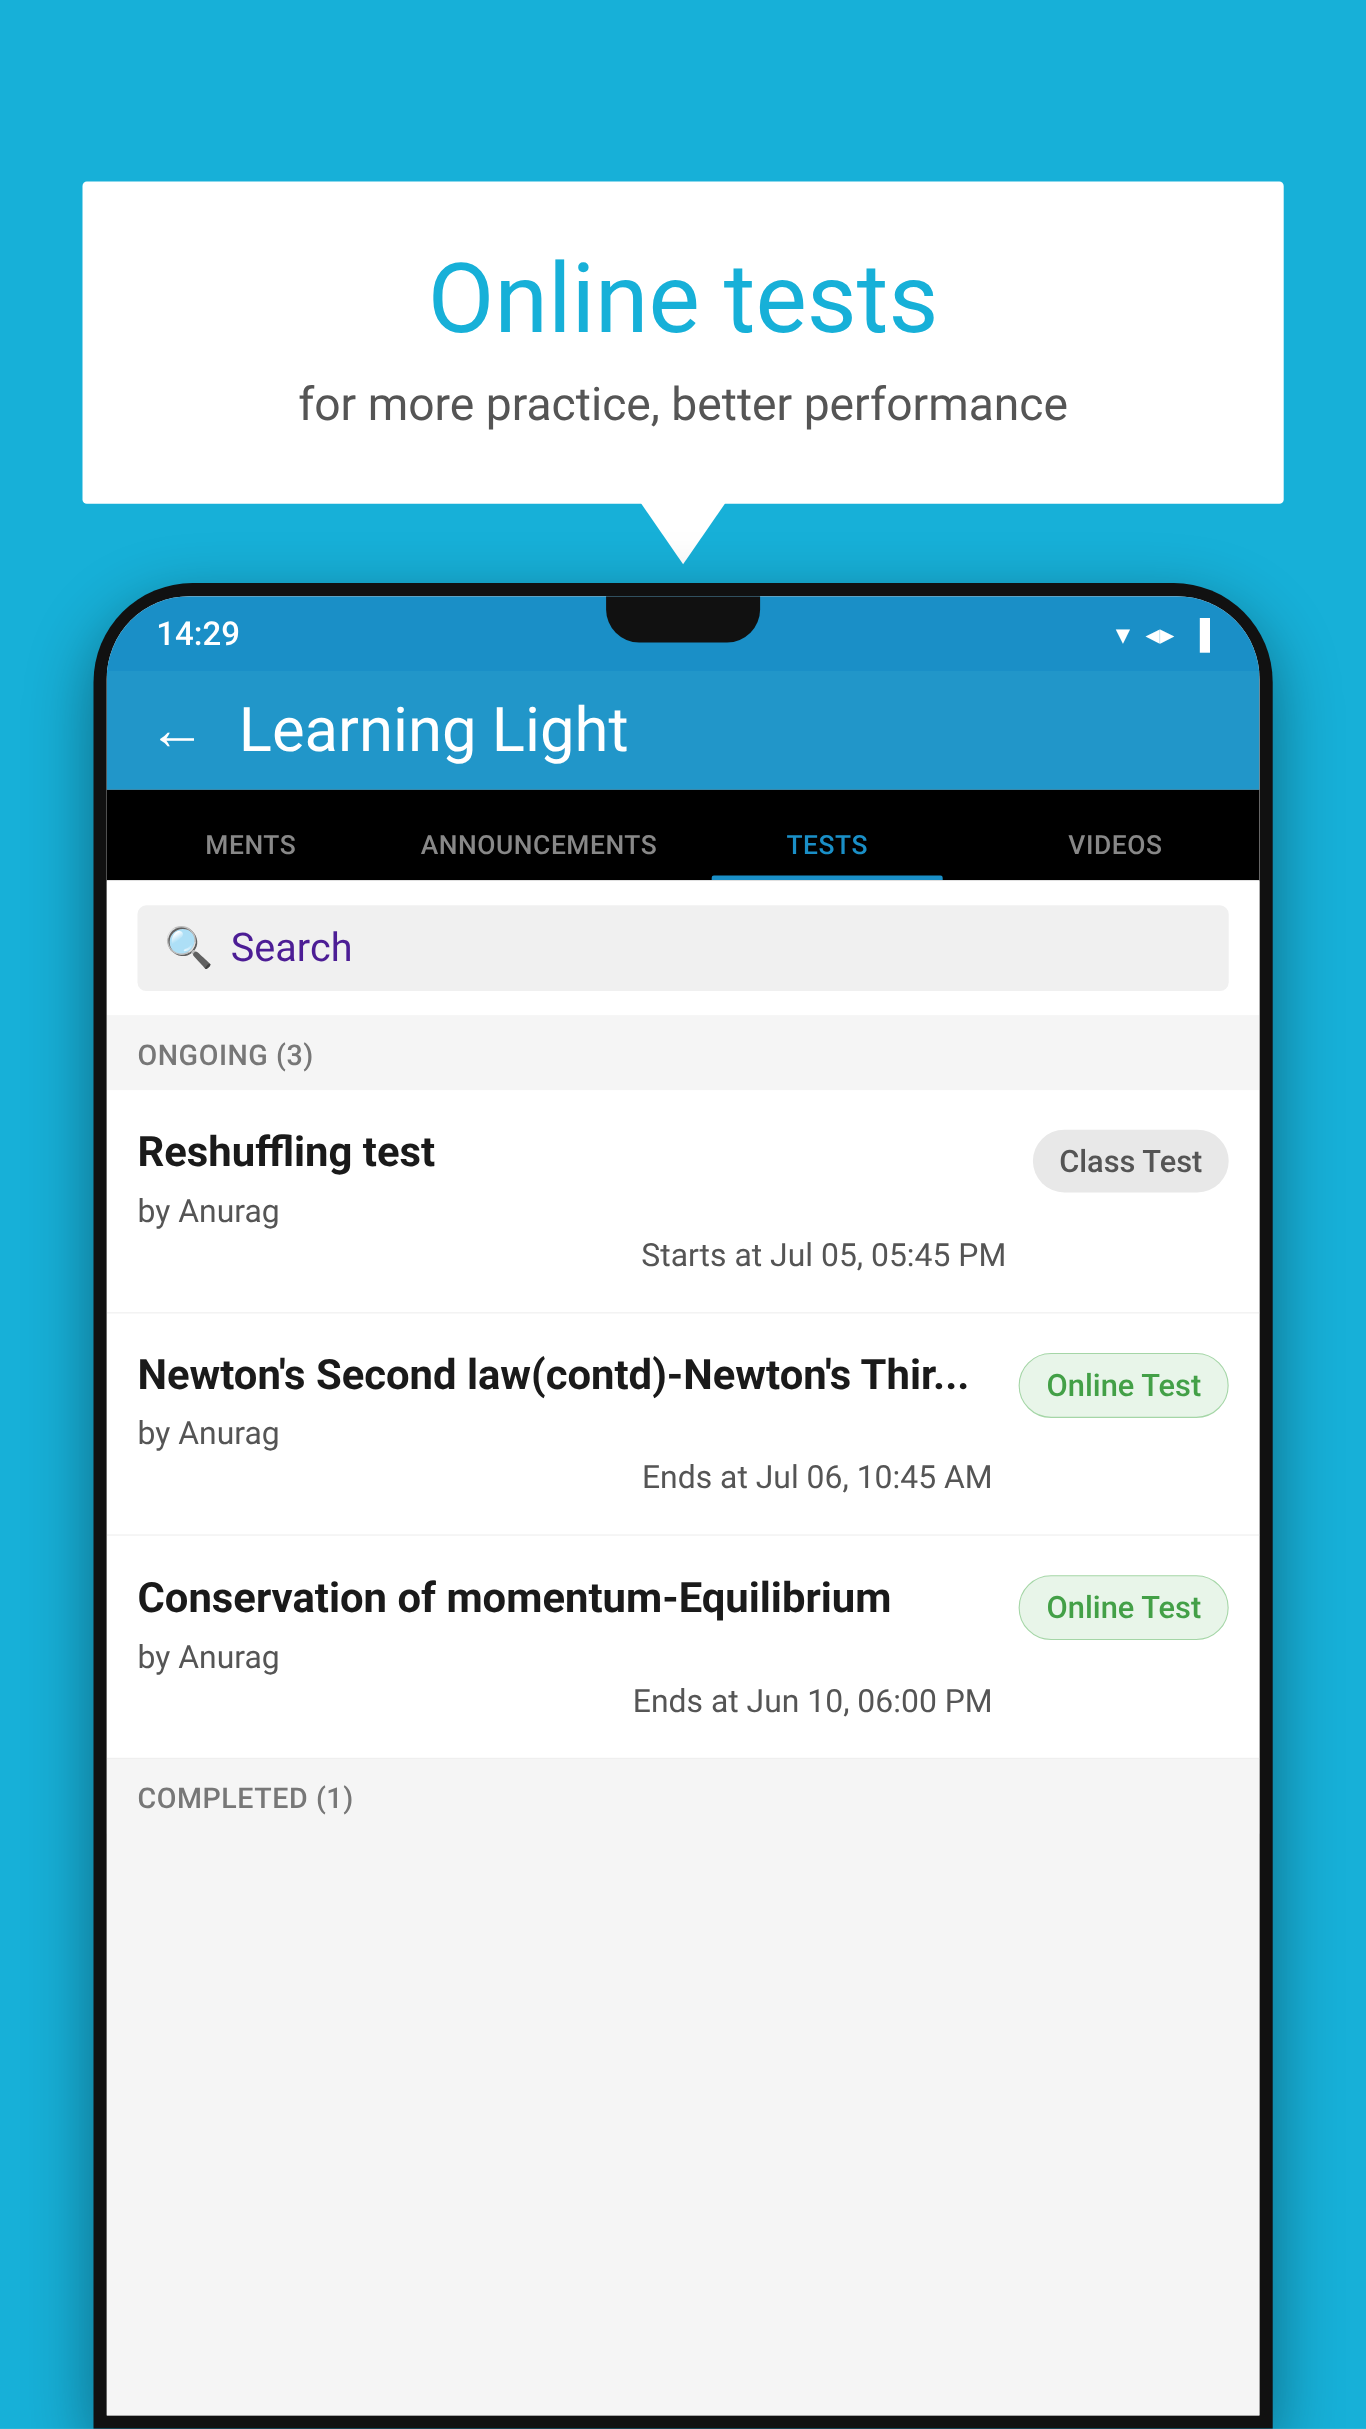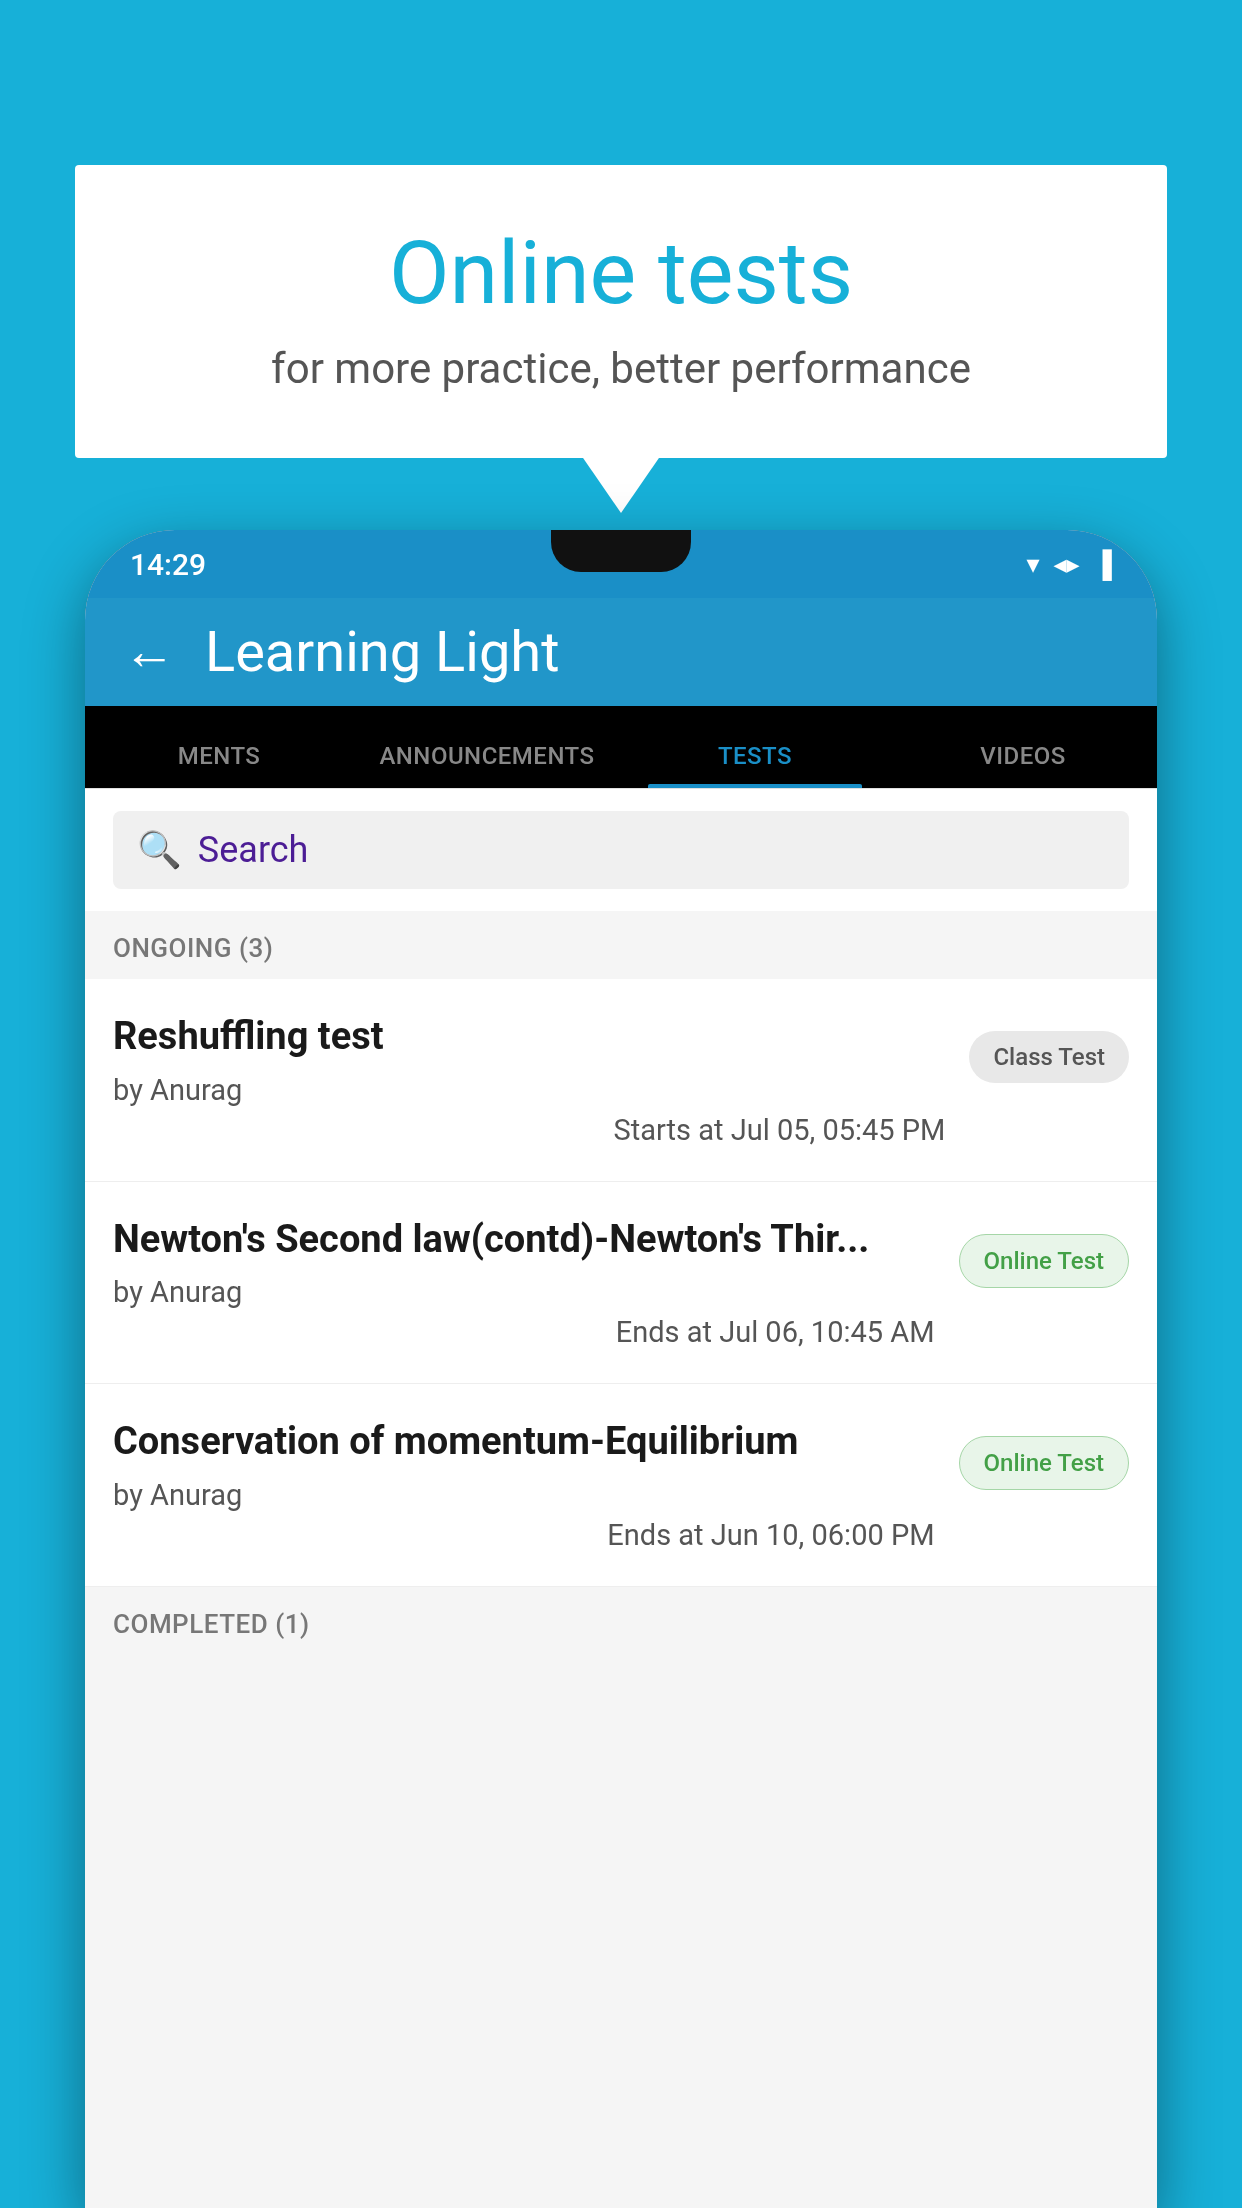--- a/index.html
+++ b/index.html
@@ -52,21 +52,21 @@
 
     
     .phone-frame {
       position: absolute;
       top: 530px;
       left: 85px;
       right: 85px;
       bottom: 0px;
       background: #111;
       border-radius: 90px 90px 0 0;
-      padding: 0;
+      padding: 12px;
       box-shadow: 0 20px 60px rgba(0,0,0,0.4);
       overflow: hidden;
     }
 
     
     .status-bar {
       background: #1a8fc7;
       height: 68px;
       display: flex;
       align-items: center;
@@ -222,24 +222,24 @@
       margin-bottom: 6px;
     }
     .test-date {
       font-size: 29px;
       color: #555;
       text-align: right;
     }
     .test-badge {
       border-radius: 30px;
       padding: 12px 24px;
-      font-size: 24px;
+      font-size: 28px;
       font-weight: 500;
       white-space: nowrap;
-      margin-top: 18px;
+      margin-top: 2px;
     }
     .badge-class {
       background: #e8e8e8;
       color: #555;
     }
     .badge-online {
       background: #e8f5e9;
       color: #43a047;
       border: 1px solid #a5d6a7;
     }

